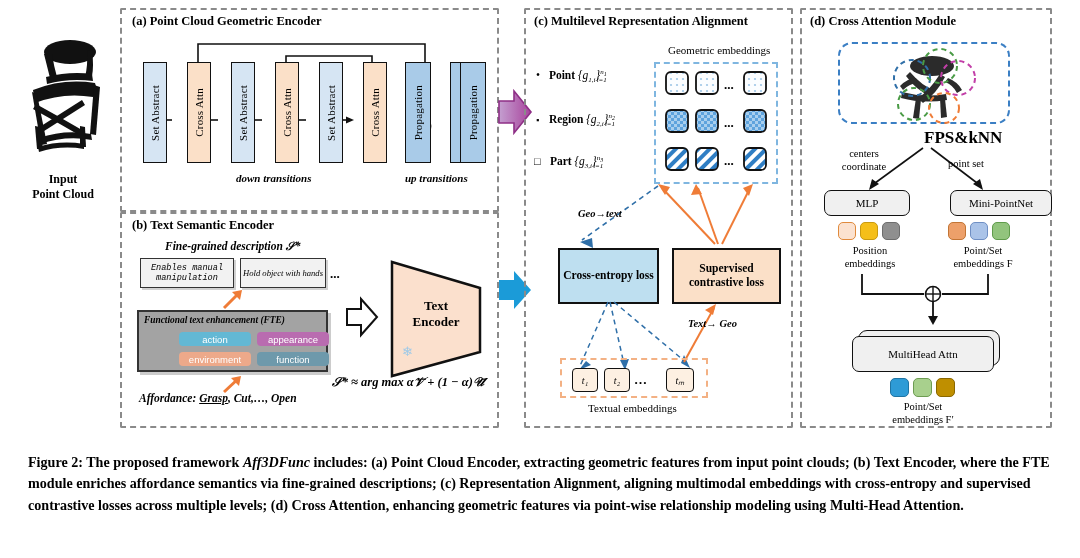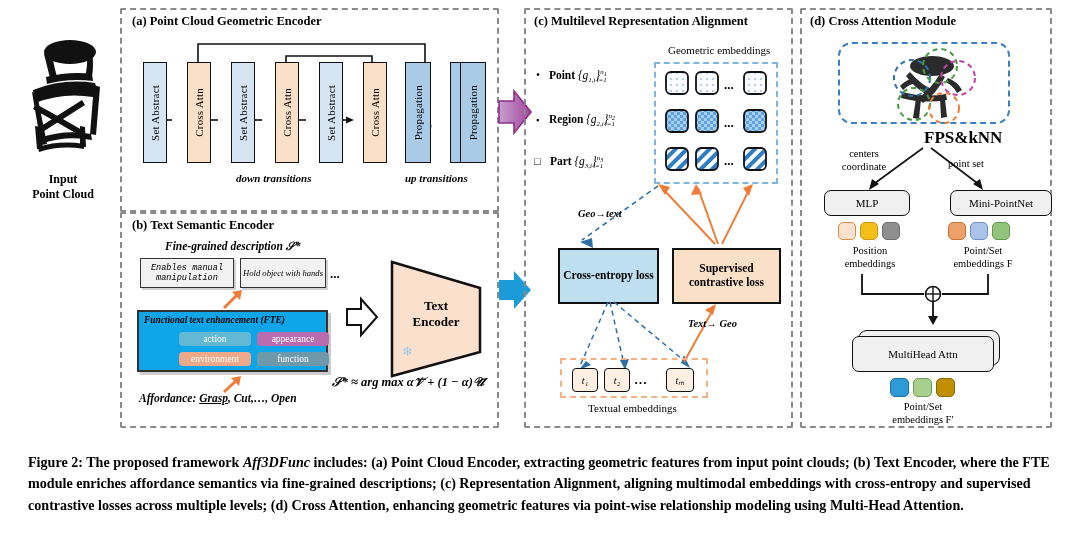--- a/index.html
+++ b/index.html
@@ -11,21 +11,21 @@
   .blk{position:absolute;border:1.6px solid #111;box-sizing:border-box;
        display:flex;align-items:center;justify-content:center;}
   .vlabel{writing-mode:vertical-rl;transform:rotate(180deg);font-size:11px;
           font-family:"Liberation Serif",serif;letter-spacing:.2px;white-space:nowrap;}
   .ital{font-style:italic;font-weight:bold;font-size:11px;}
   .cap{position:absolute;left:28px;top:452px;width:1028px;font-size:14.1px;
        line-height:1.52;font-weight:bold;text-align:left;font-family:"Liberation Serif",serif;}
   .cap i{font-style:italic;}
   svg{overflow:visible;}
   .chip{position:absolute;border-radius:4px;display:flex;align-items:center;
-        justify-content:center;color:#fff;font-size:9.5px;font-family:Liberation Serif, serif;text-align:right;}
+        justify-content:center;color:#fff;font-size:9.5px;font-family:Liberation Sans, sans-serif;text-align:right;}
   .emb{position:absolute;border:1.7px solid #111;border-radius:5px;box-sizing:border-box;}
   .tbox{position:absolute;border:1.5px solid #111;border-radius:4px;background:#fdf0e2;
         display:flex;align-items:center;justify-content:center;font-size:10px;font-style:italic;}
   .dbox{position:absolute;border:1.4px solid #333;background:#f2f2f2;
         display:flex;align-items:center;justify-content:center;text-align:center;
         font-size:8.6px;font-style:italic;line-height:1.22;padding:2px;box-sizing:border-box;
         box-shadow:2px 2px 0 rgba(0,0,0,.18);}
   .rbox{position:absolute;border:1.6px solid #111;border-radius:7px;background:#f0f0f0;
         display:flex;align-items:center;justify-content:center;font-size:11px;}
   .ctr{text-align:center;}
@@ -126,21 +126,21 @@
 <div class="dbox" style="left:240px;top:258px;width:86px;height:30px;">
   <span>Hold object with hands</span>
   </div>
 <div class="abs" style="left:330px;top:266px;font-size:13px;font-weight:bold;">...</div>
 
 <svg class="abs" style="left:222px;top:288px;" width="28" height="22">
   <path d="M2 20 L18 4" stroke="#ef7c37" stroke-width="3" fill="none"></path>
   <path d="M20 2 l-10 2 l8 8 z" fill="#ef7c37"></path>
 </svg>
 
-<div class="abs" style="left:137px;top:310px;width:191px;height:62px;background:#0ea5e9;border:2px solid #333;box-shadow:3px 3px 0 rgba(0,0,0,.2);box-sizing:border-box;">
+<div class="abs" style="left:137px;top:310px;width:191px;height:62px;background:#a3a3a3;border:2px solid #333;box-shadow:3px 3px 0 rgba(0,0,0,.2);box-sizing:border-box;">
   <div class="abs" style="left:5px;top:3px;font-size:9.4px;font-style:italic;font-weight:bold;">Functional text enhancement (FTE)</div>
   <div class="chip" style="left:40px;top:20px;width:72px;height:14px;background:#63b8d4;">
     <span>action</span>
     </div>
   <div class="chip" style="left:118px;top:20px;width:72px;height:14px;background:#b96cb0;">
     <span>appearance</span>
     </div>
   <div class="chip" style="left:40px;top:40px;width:72px;height:14px;background:#eda98a;">
     <span>environment</span>
     </div>

